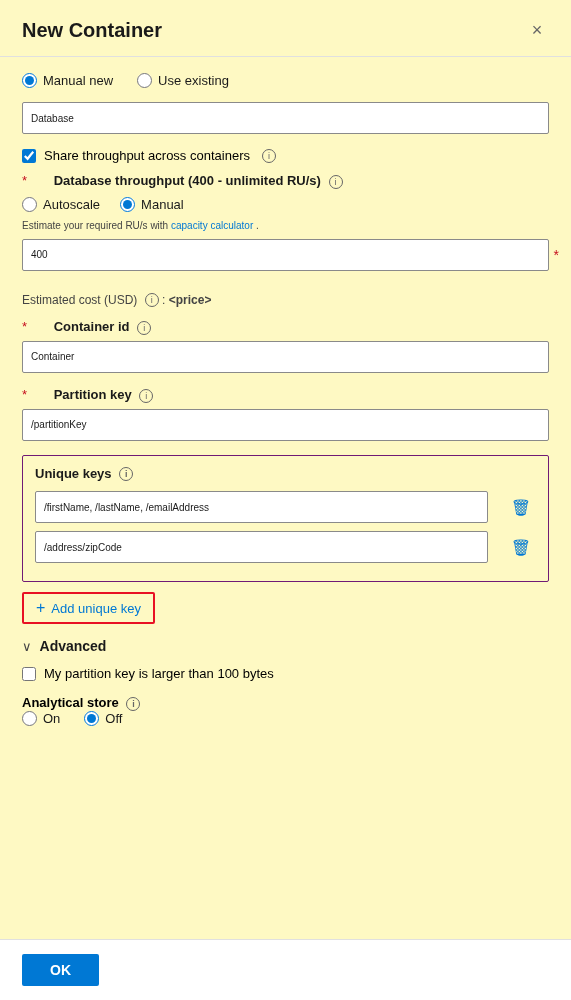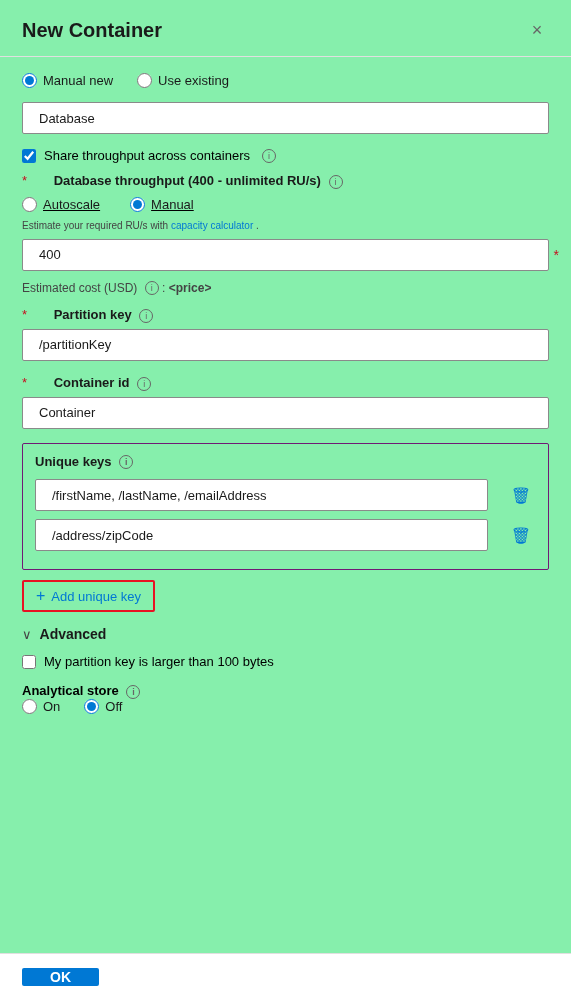--- a/index.html
+++ b/index.html
@@ -8,21 +8,21 @@
       font-size: 13px;
       background: #f0f0f0;
       display: flex;
       justify-content: center;
       align-items: flex-start;
       min-height: 1000px;
     }
     .dialog-wrapper {
       width: 571px;
       min-height: 1000px;
-      background: #86efac;
+      background: #fef9c3;
       display: flex;
       flex-direction: column;
       position: relative;
     }
     .dialog-header {
       display: flex;
       align-items: center;
       justify-content: space-between;
       padding: 16px 20px 12px 22px;
       border-bottom: 1px solid #e0e0e0;
@@ -75,22 +75,22 @@
       cursor: pointer;
     }
     .radio-label {
       font-size: 13px;
       color: #1a1a1a;
     }
     .text-input {
       width: 100%;
       height: 32px;
       border: 1px solid #8a8a8a;
-      padding: 4px 16px;
-      font-size: 13px;
+      padding: 4px 8px;
+      font-size: 10px;
       outline: none;
       border-radius: 2px;
       color: #1a1a1a;
     }
     .checkbox-row {
       display: flex;
       align-items: center;
       gap: 8px;
       margin: 12px 0 10px;
     }
@@ -122,37 +122,36 @@
       border: 1px solid #666;
       border-radius: 50%;
       font-size: 9px;
       color: #666;
       margin-left: 4px;
       cursor: pointer;
       vertical-align: middle;
     }
     .throughput-options {
       display: flex;
-      gap: 30px;
+      gap: 20px;
       margin: 8px 0 8px;
       align-items: flex-end;
-      text-decoration: underline;
     }
     .estimate-text {
       font-size: 10px;
       color: #444;
       margin-bottom: 8px;
     }
     .estimate-text a {
       color: #0078d4;
       text-decoration: none;
     }
     .input-with-required {
       position: relative;
-      margin-bottom: 10px;
+      margin-bottom: 22px;
     }
     .input-with-required .req-star {
       position: absolute;
       right: -10px;
       top: 8px;
       color: #c50f1f;
       font-size: 14px;
     }
     .cost-row {
       font-size: 12px;
@@ -250,21 +249,21 @@
     
     .dialog-footer {
       padding: 14px 22px;
       border-top: 1px solid #e0e0e0;
       background: #fff;
     }
     .ok-btn {
       background: #0078d4;
       color: #fff;
       border: none;
-      padding: 1px 28px;
+      padding: 8px 28px;
       font-size: 14px;
       font-weight: 600;
       border-radius: 2px;
       cursor: pointer;
     }
   </style>
 </head>
 <body>
 
 <div class="dialog-wrapper">
@@ -337,34 +336,34 @@
       <span>Estimated cost (USD)</span>
       <span class="info-icon">i</span>
       <span>: </span>
       <strong>&lt;price&gt;</strong>
     </div>
 
     
     <div class="field-section">
       <div class="field-label section-label">
         <span class="required-star">*</span>
-        <span class="bold-label">Partition key</span>
+        <span class="bold-label">Container id</span>
         <span class="info-icon">i</span>
       </div>
-      <input type="text" class="text-input" value="/partitionKey" style="">
+      <input type="text" class="text-input" value="Container" style="">
     </div>
 
     
     <div class="field-section">
       <div class="field-label section-label">
         <span class="required-star">*</span>
-        <span class="bold-label">Container id</span>
+        <span class="bold-label">Partition key</span>
         <span class="info-icon">i</span>
       </div>
-      <input type="text" class="text-input" value="Container" style="">
+      <input type="text" class="text-input" value="/partitionKey" style="">
     </div>
 
     
     <div class="unique-keys-box">
       <div class="unique-keys-title">
         <span>Unique keys</span>
         <span class="info-icon">i</span>
       </div>
       <div class="unique-key-row">
         <input type="text" class="text-input" value="/firstName, /lastName, /emailAddress" style="">

